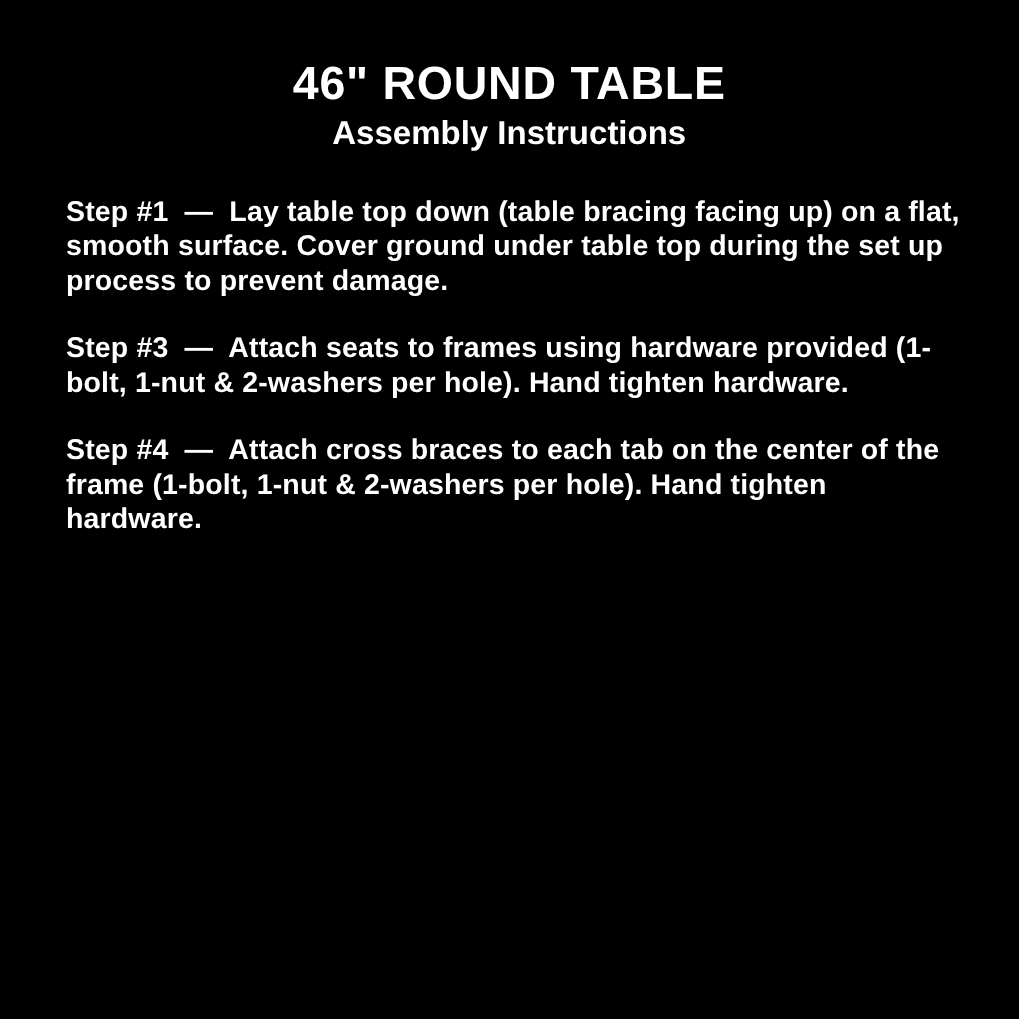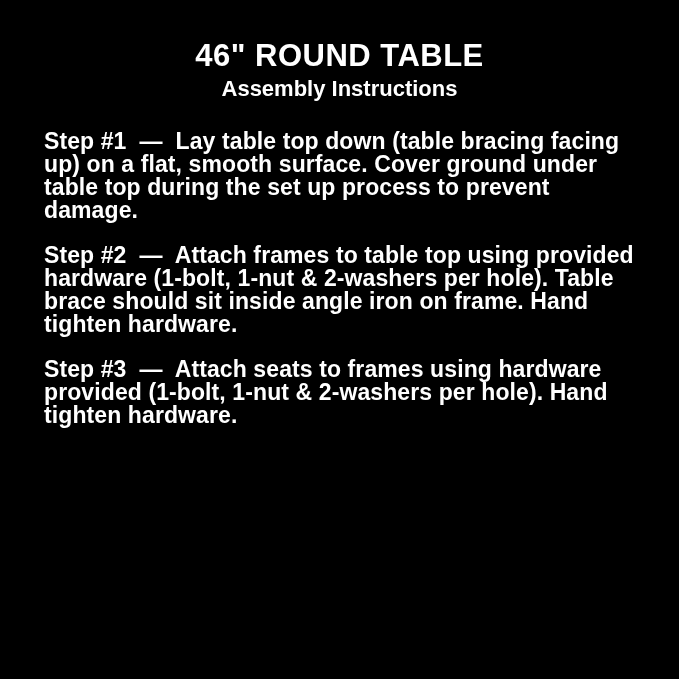--- a/index.html
+++ b/index.html
@@ -33,32 +33,32 @@
     margin: 5px 0 0 0;
     font-size: 22px;
     line-height: 24px;
     font-weight: 700;
   }
   .steps {
     padding: 29px 38px 0 44px;
   }
   .step {
     margin: 0 0 22px 0;
-    font-size: 23px;
+    font-size: 19px;
     line-height: 23px;
     font-weight: 700;
     letter-spacing: 0.1px;
   }
 </style>
 </head>
 <body>
 
 <div class="canvas">
   <div class="header">
     <h1 class="title">46" ROUND TABLE</h1>
     <h2 class="subtitle">Assembly Instructions</h2>
   </div>
   <div class="steps">
     <p class="step">Step #1 &nbsp;—&nbsp; Lay table top down (table bracing facing up) on a flat, smooth surface. Cover ground under table top during the set up process to prevent damage.</p>
-    <p class="step">Step #2 &nbsp;—&nbsp; Attach frames to table top using provided hardware (1-bolt, 1-nut &amp; 2-washers per hole). Table brace should sit inside angle iron on frame. Hand tighten hardware.</p>
     <p class="step">Step #3 &nbsp;—&nbsp; Attach seats to frames using hardware provided (1-bolt, 1-nut &amp; 2-washers per hole). Hand tighten hardware.</p>
+    <p class="step">Step #4 &nbsp;—&nbsp; Attach cross braces to each tab on the center of the frame (1-bolt, 1-nut &amp; 2-washers per hole). Hand tighten hardware.</p>
   </div>
 </div>
 
 </body></html>

